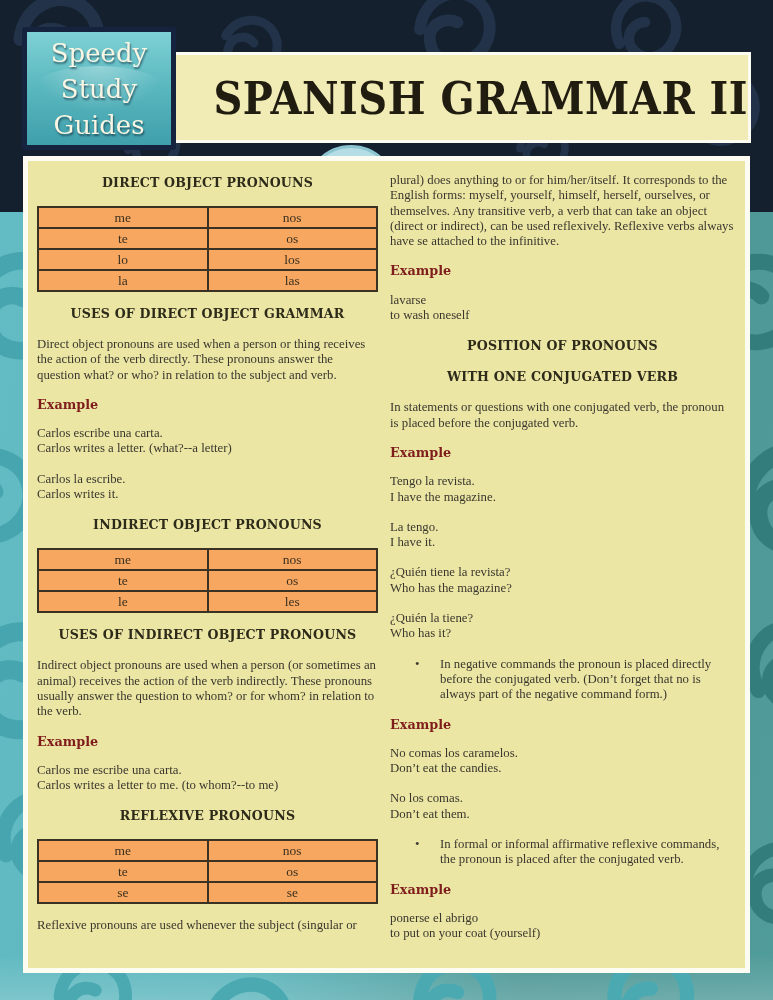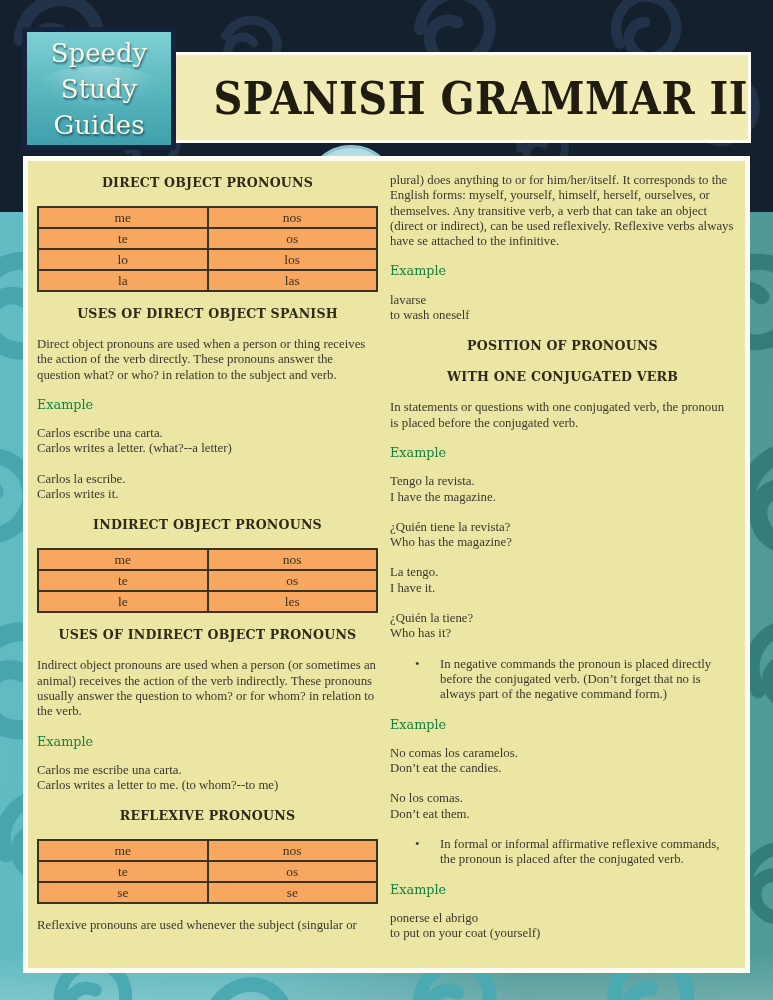--- a/index.html
+++ b/index.html
@@ -55,21 +55,21 @@
     display:flex; padding:12px 0 0 9px; overflow:hidden;
   }
   .col { color:#3b372e; font-size:12.8px; line-height:15.3px; }
   .col-left  { width:341px; margin-right:12px; }
   .col-right { width:345px; }
   .col h3 {
     margin:2px 0 16px; text-align:center; font-family:"DejaVu Serif", serif;
     font-size:12.6px; line-height:15px; font-weight:bold; color:#2d2a1a; letter-spacing:0.2px;
   }
   .col p { margin:0 0 14px; }
-  .exlabel { font-weight:normal; font-family:"DejaVu Serif", serif; font-size:12.8px; color:#15803d; margin:0 0 14px; }
+  .exlabel { font-weight:bold; font-family:"DejaVu Serif", serif; font-size:12.8px; color:#7f1d1d; margin:0 0 14px; }
   .expair { white-space:pre-line; margin:0 0 15px; }
   table.pron { width:100%; border-collapse:collapse; margin:0 0 14px; }
   table.pron td {
     width:50%; border:2px solid #3a3323; background:#f7a75f; text-align:center;
     font-size:13.5px; color:#3a3020; height:17px; padding:1px 8px;
   }
   .bullet { display:flex; margin:0 0 14px; }
   .bullet .dot { flex:0 0 50px; box-sizing:border-box; padding-left:25px; }
   .bullet .btxt { flex:1; }
 </style>
@@ -148,21 +148,21 @@
             <td>lo</td>
             <td>los</td>
             </tr>
           <tr>
             <td>la</td>
             <td>las</td>
             </tr>
         </tbody>
       </table>
 
-      <h3>USES OF DIRECT OBJECT SPANISH</h3>
+      <h3>USES OF DIRECT OBJECT GRAMMAR</h3>
       <p>Direct object pronouns are used when a person or thing receives the action of the verb directly. These pronouns answer the question what? or who? in relation to the subject and verb.</p>
       <div class="exlabel">Example</div>
       <div class="expair">Carlos escribe una carta.
 Carlos writes a letter. (what?--a letter)</div>
       <div class="expair">Carlos la escribe.
 Carlos writes it.</div>
 
       <h3>INDIRECT OBJECT PRONOUNS</h3>
 
       <table class="pron">
@@ -215,24 +215,24 @@
       <div class="exlabel">Example</div>
       <div class="expair">lavarse
 to wash oneself</div>
 
       <h3>POSITION OF PRONOUNS</h3>
       <h3>WITH ONE CONJUGATED VERB</h3>
       <p>In statements or questions with one conjugated verb, the pronoun is placed before the conjugated verb.</p>
       <div class="exlabel">Example</div>
       <div class="expair">Tengo la revista.
 I have the magazine.</div>
+      <div class="expair">La tengo.
+I have it.</div>
       <div class="expair">¿Quién tiene la revista?
 Who has the magazine?</div>
-      <div class="expair">La tengo.
-I have it.</div>
       <div class="expair">¿Quién la tiene?
 Who has it?</div>
 
       <div class="bullet">
         <span class="dot">•</span>
         <span class="btxt">In negative commands the pronoun is placed directly before the conjugated verb. (Don’t forget that no is always part of the negative command form.)</span>
       </div>
       <div class="exlabel">Example</div>
       <div class="expair">No comas los caramelos.
 Don’t eat the candies.</div>

